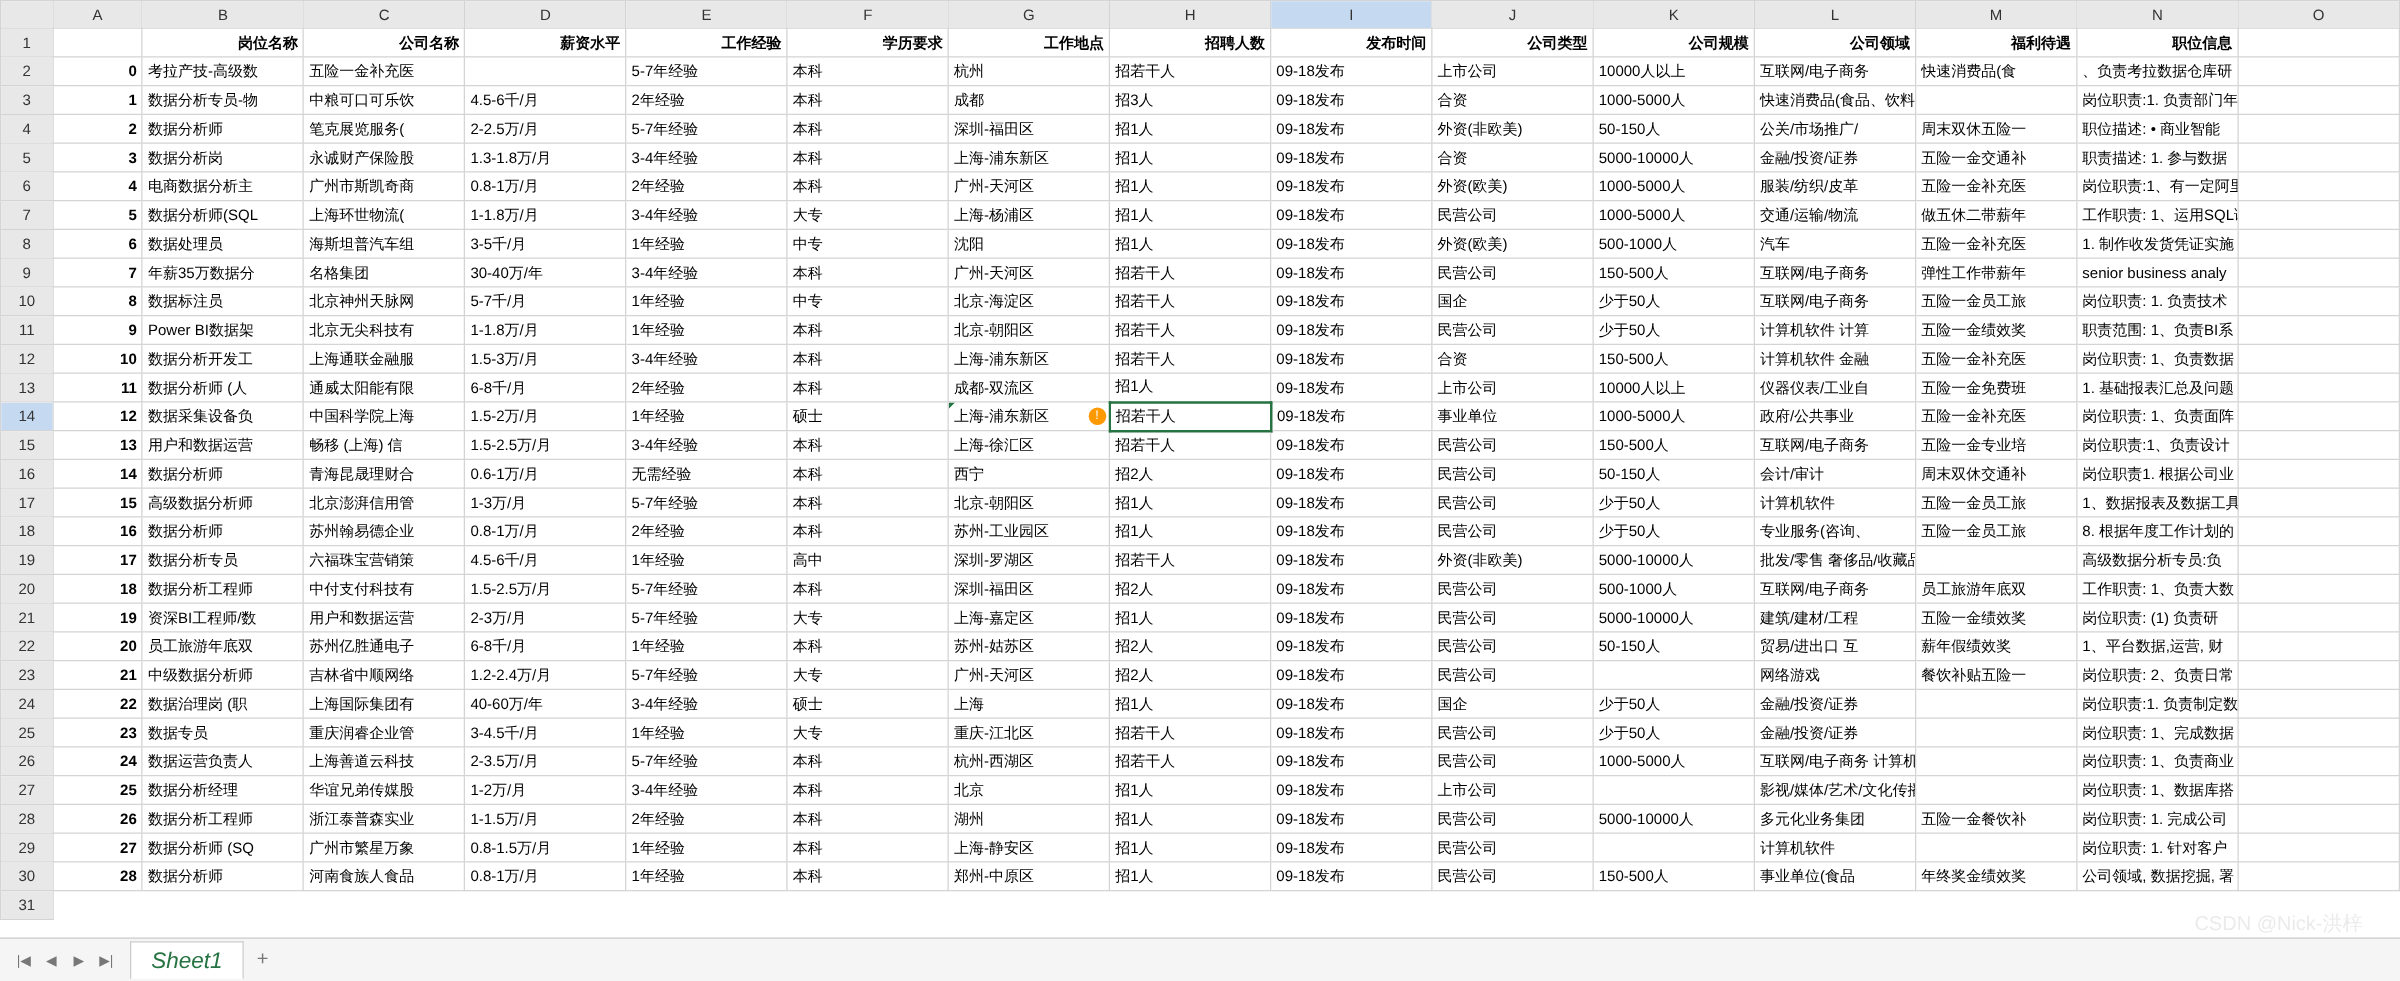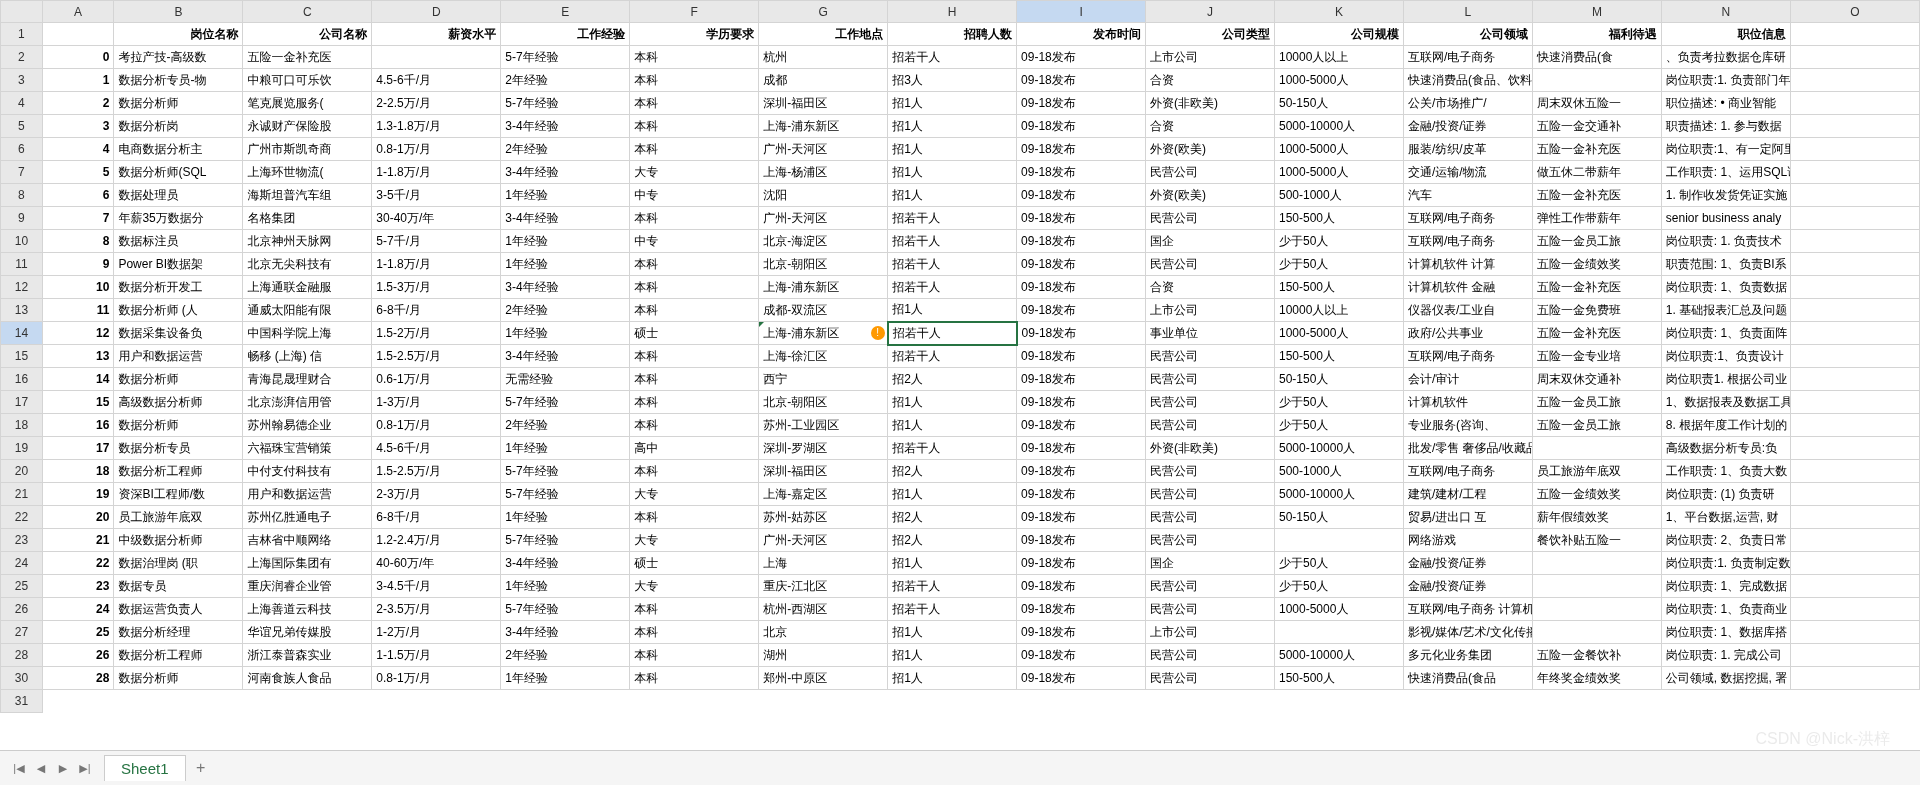--- a/index.html
+++ b/index.html
@@ -12,21 +12,21 @@
     .row-header { background: #e8e8e8; text-align: center; width: 35px; color: #333; }
     .row-header.selected { background: #c5d9f1; }
     td { text-align: left; vertical-align: middle; }
     td.center { text-align: right; }
     td.bold { font-weight: bold; }
     .selected-cell { border: 2px solid #267342 !important; background: #fff; }
     .selected-col { background: #c5d9f1; }
     .indicator { position: absolute; right: 2px; top: 4px; width: 14px; height: 14px; background: #ff9900; border-radius: 50%; color: #fff; font-size: 10px; text-align: center; line-height: 14px; }
     .bottom-bar { height: 35px; display: flex; align-items: center; border-top: 1px solid #ccc; background: #f5f5f5; padding: 0 8px; }
     .nav-btn { width: 22px; height: 22px; display: flex; align-items: center; justify-content: center; cursor: pointer; color: #777; font-size: 11px; }
-    .tab { padding: 4px 16px; background: #fff; border: 1px solid #ccc; border-bottom: none; margin-left: 8px; font-size: 15px; color: #267342; cursor: pointer; }
+    .tab { padding: 4px 16px; background: #fff; border: 1px solid #ccc; border-bottom: none; margin-left: 8px; font-size: 18px; color: #267342; cursor: pointer; font-style: italic; }
     .add-tab { width: 22px; height: 22px; display: flex; align-items: center; justify-content: center; cursor: pointer; color: #777; font-size: 16px; margin-left: 4px; }
     .watermark { position: absolute; bottom: 35px; right: 30px; color: #ddd; font-size: 16px; opacity: 0.6; pointer-events: none; }
     col.c0 { width: 35px; } col.c1 { width: 60px; } col.cx { width: 108px; }
     .green-tri::after { content: ""; position: absolute; top: 0; left: 0; border-style: solid; border-width: 5px 5px 0 0; border-color: #267342 transparent transparent transparent; }
   </style>
 </head>
 <body>
 
 <div class="spreadsheet">
   <div class="grid-container">
@@ -568,33 +568,51 @@
             <td>招1人</td>
             <td>09-18发布</td>
             <td>民营公司</td>
             <td>5000-10000人</td>
             <td>多元化业务集团</td>
             <td>五险一金餐饮补</td>
             <td>岗位职责: 1. 完成公司</td>
             <td></td>
           </tr>
           <tr>
+            <td class="row-header">29</td>
+            <td class="center bold">27</td>
+            <td>数据分析师 (SQ</td>
+            <td>广州市繁星万象</td>
+            <td>0.8-1.5万/月</td>
+            <td>1年经验</td>
+            <td>本科</td>
+            <td>上海-静安区</td>
+            <td>招1人</td>
+            <td>09-18发布</td>
+            <td>民营公司</td>
+            <td></td>
+            <td>计算机软件</td>
+            <td></td>
+            <td>岗位职责: 1. 针对客户</td>
+            <td></td>
+          </tr>
+          <tr>
             <td class="row-header">30</td>
             <td class="center bold">28</td>
             <td>数据分析师</td>
             <td>河南食族人食品</td>
             <td>0.8-1万/月</td>
             <td>1年经验</td>
             <td>本科</td>
             <td>郑州-中原区</td>
             <td>招1人</td>
             <td>09-18发布</td>
             <td>民营公司</td>
             <td>150-500人</td>
-            <td>快速消费品(食品</td>
+            <td>事业单位(食品</td>
             <td>年终奖金绩效奖</td>
             <td>公司领域, 数据挖掘, 署</td>
             <td></td>
           </tr>
           <tr style="height: 8px;">
             <td class="row-header">31</td>
           </tr>
         </tbody>
     </table>
   </div>

